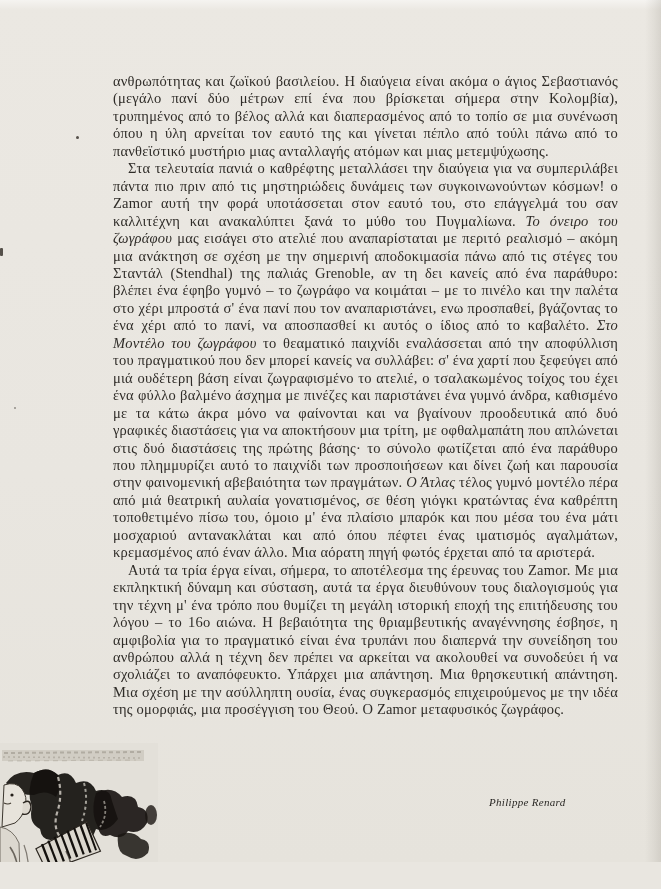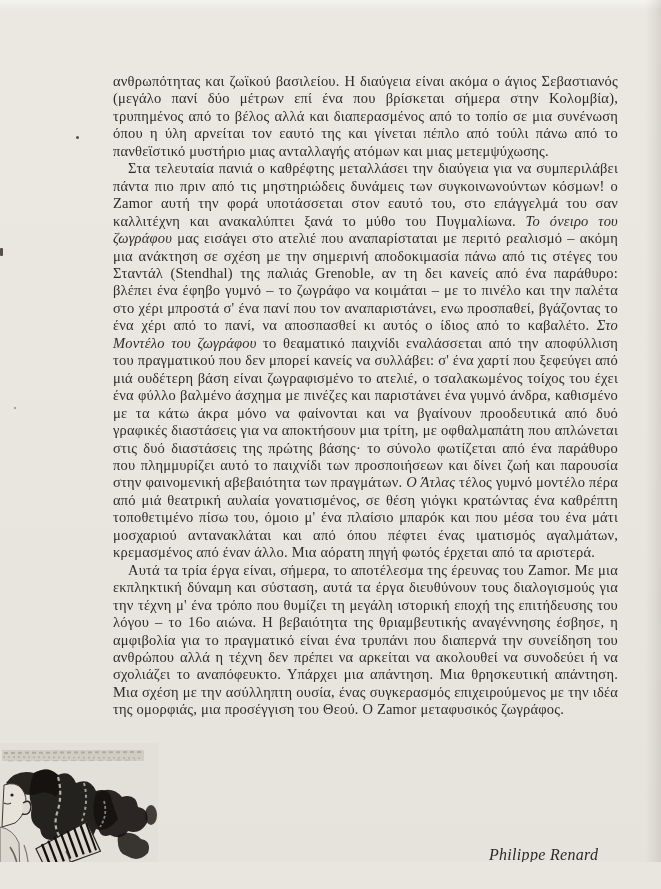--- a/index.html
+++ b/index.html
@@ -31,22 +31,22 @@
     line-height: 17.45px;
     letter-spacing: 0.2px;
     color: #2f2c28;
   }
   .textblock p { text-indent: 15px; }
   .textblock p.noindent { text-indent: 0; }
   .textblock b { font-weight: normal; }
   .textblock i { font-style: italic; }
   .signature {
     position: absolute;
-    top: 846px; left: 489px;
-    font-size: 16px;
+    top: 796px; left: 489px;
+    font-size: 11px;
     font-style: italic;
     letter-spacing: 0.3px;
     color: #2b2926;
   }
   .artwork {
     position: absolute;
     left: 0; top: 743px;
     width: 158px; height: 146px;
   }
   .artwork svg { display: block; width: 158px; height: 146px; }

